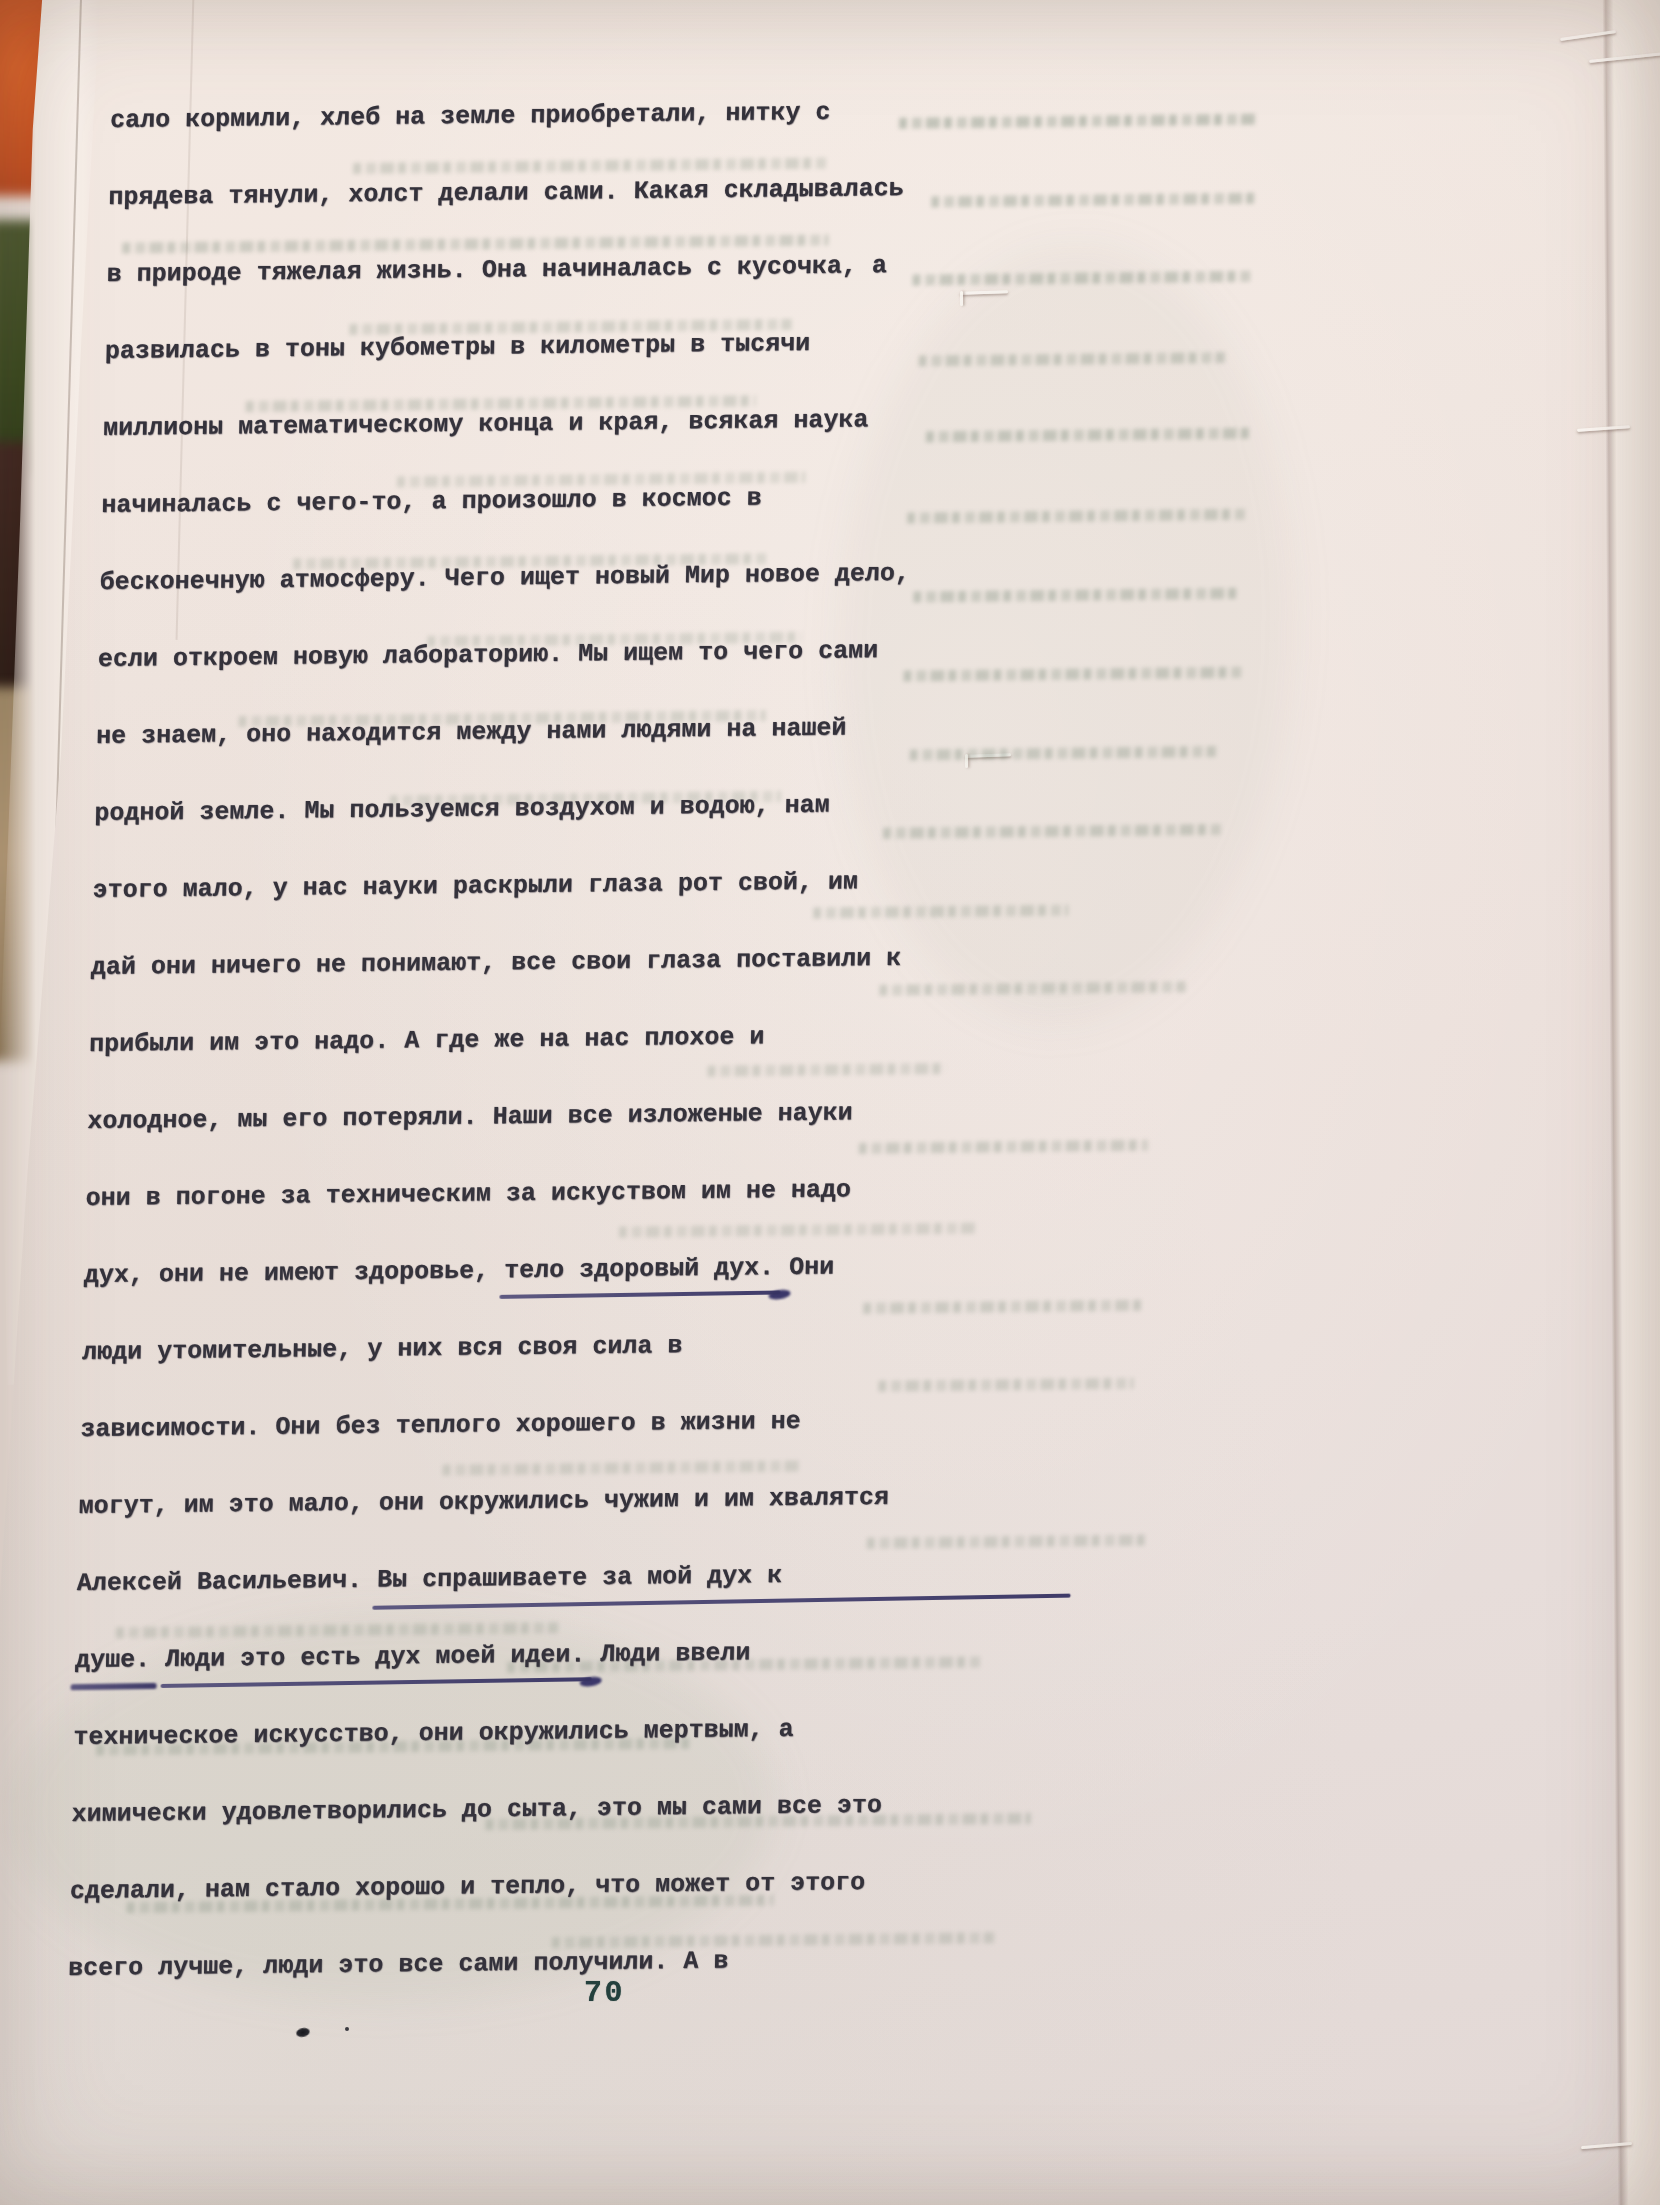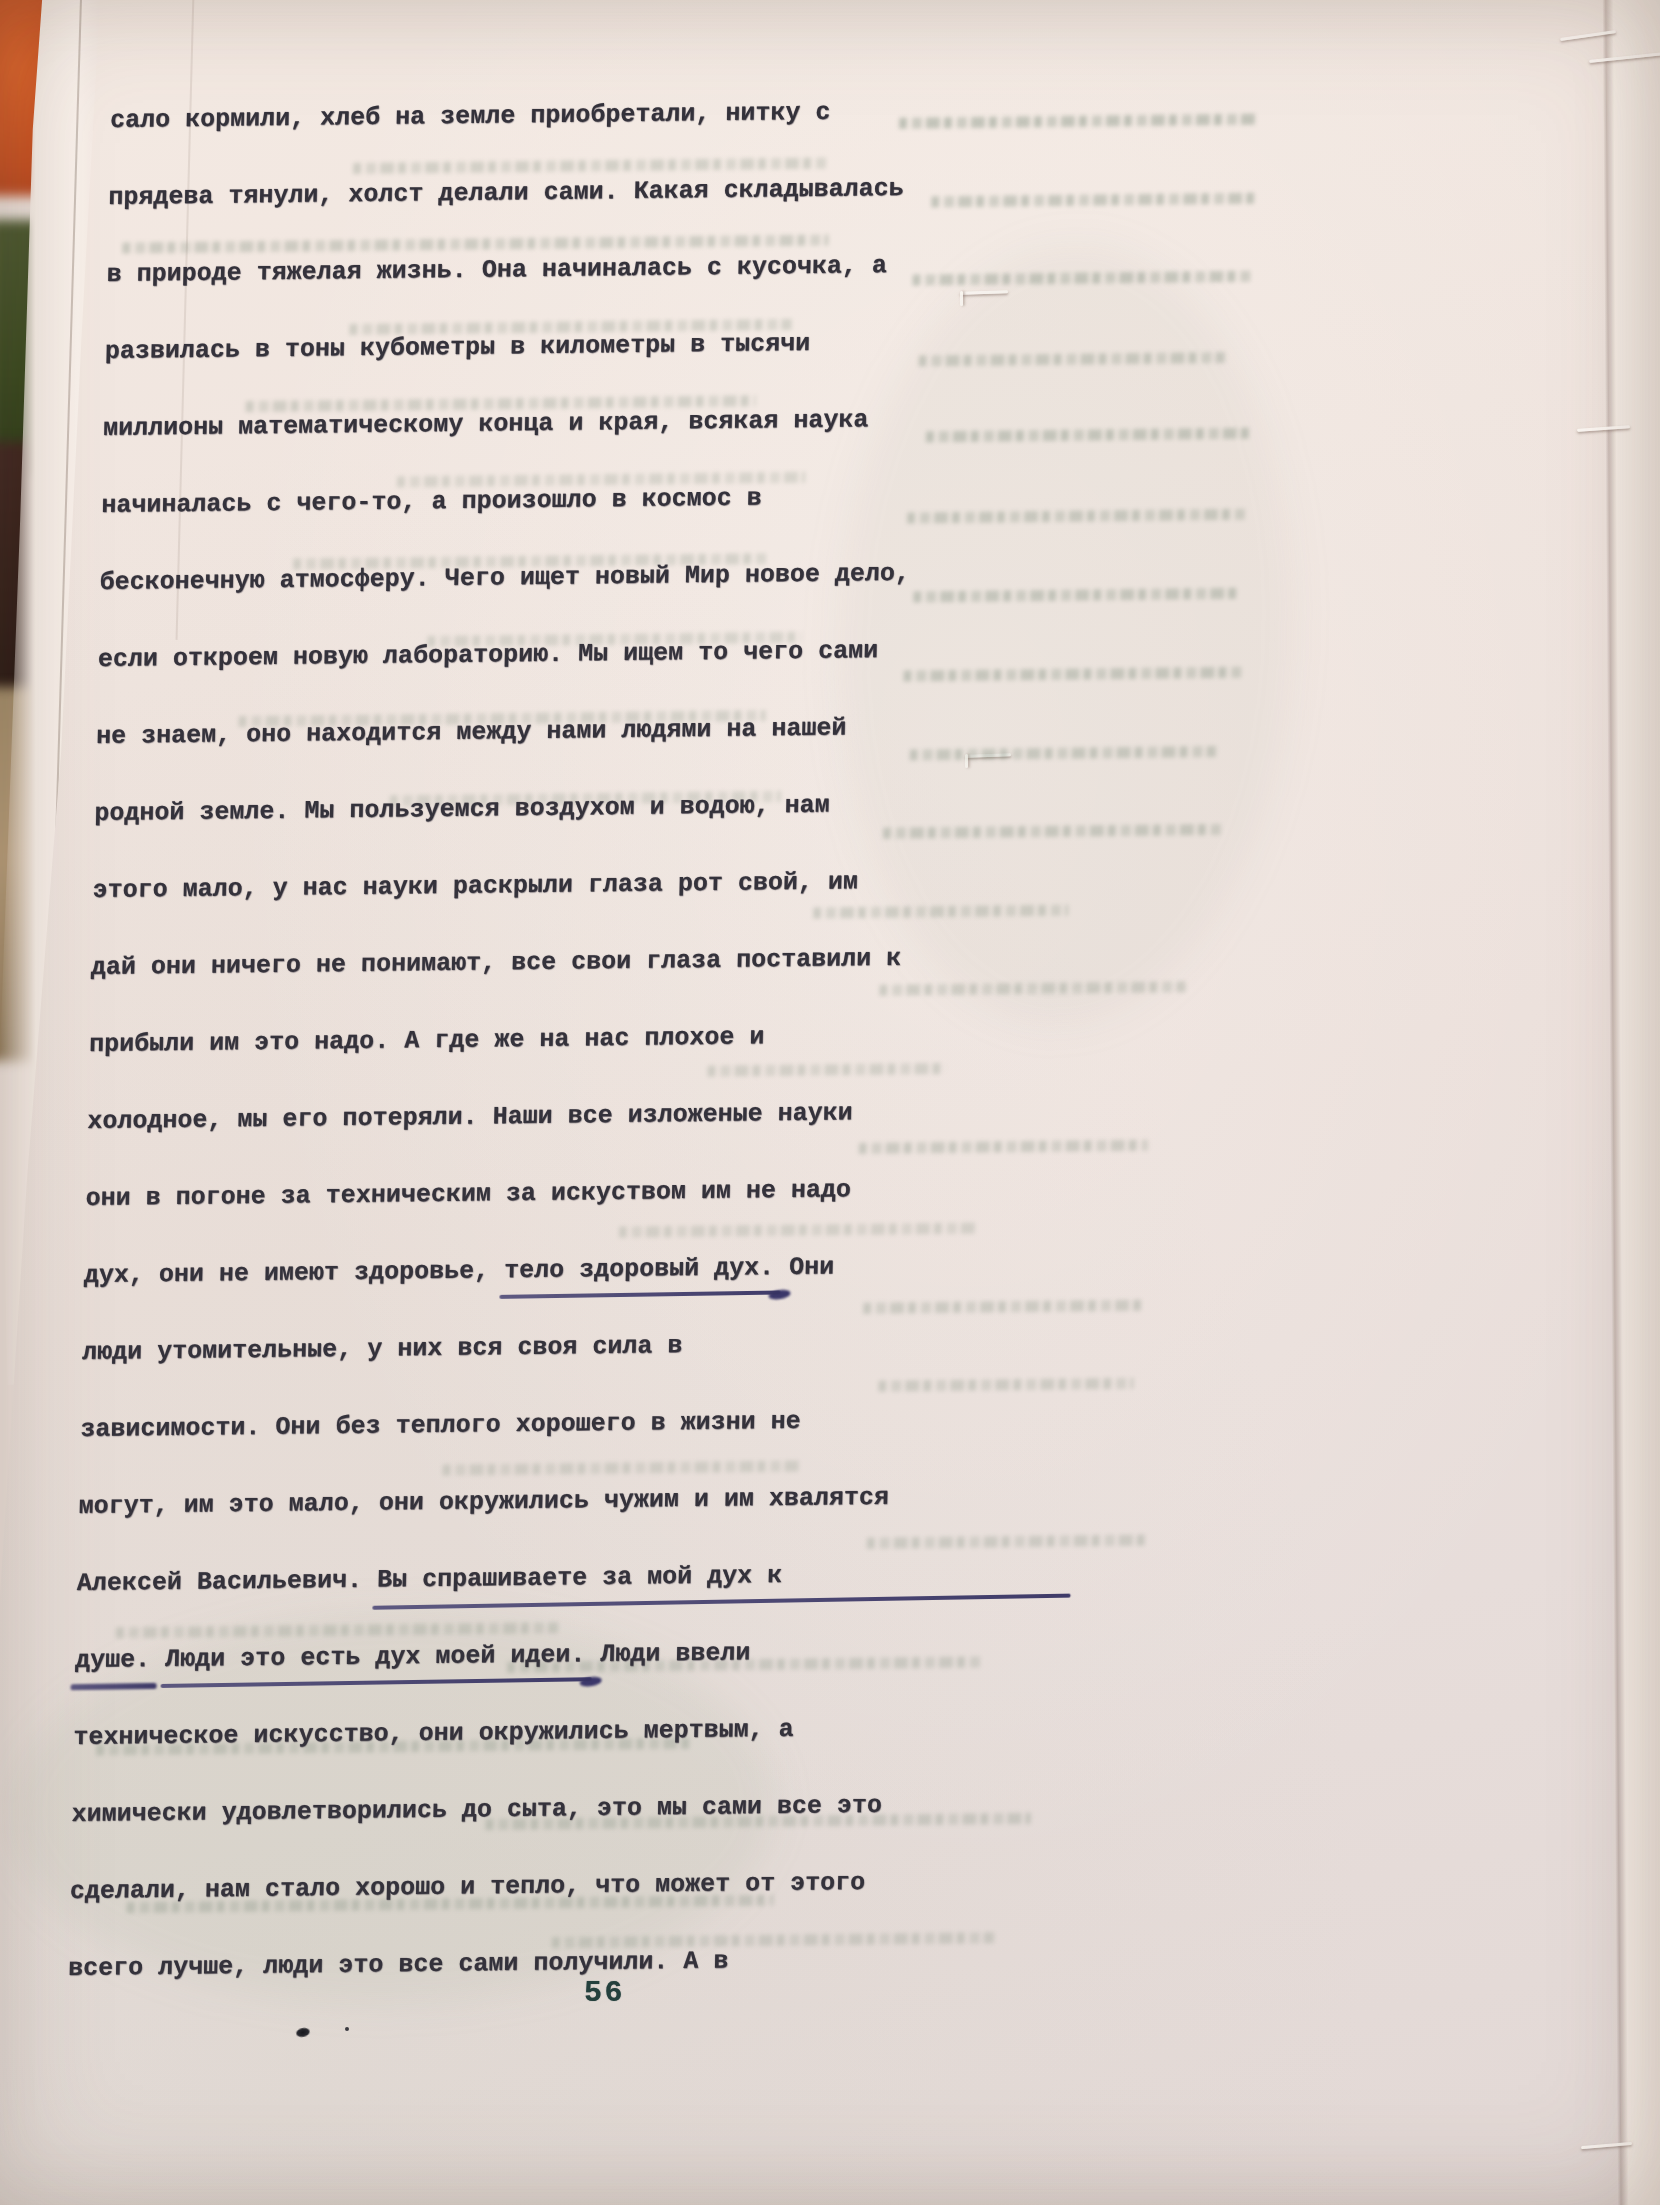--- a/index.html
+++ b/index.html
@@ -169,20 +169,20 @@
       <div class="line"><span>зависимости. Они без теплого хорошего в жизни не</span></div>
       <div class="line"><span>могут, им это мало, они окружились чужим и им хвалятся</span></div>
       <div class="line"><span>Алексей Васильевич. </span><span class="u tail">Вы спрашиваете за мой дух к</span></div>
       <div class="line"><span class="u thick">душе.</span><span> </span><span class="u blob">Люди это есть дух моей идеи.</span><span> Люди ввели</span></div>
       <div class="line"><span>техническое искусство, они окружились мертвым, а</span></div>
       <div class="line"><span>химически удовлетворились до сыта, это мы сами все это</span></div>
       <div class="line"><span>сделали, нам стало хорошо и тепло, что может от этого</span></div>
       <div class="line"><span>всего лучше, люди это все сами получили. А в</span></div>
     </div>
 
-  <div class="page-num">56</div>
+  <div class="page-num">70</div>
 
   <div class="ink-mark"></div>
   <div class="ink-dot"></div>
 
   <div class="vignette"></div>
 </div>
 
 
 </body></html>

